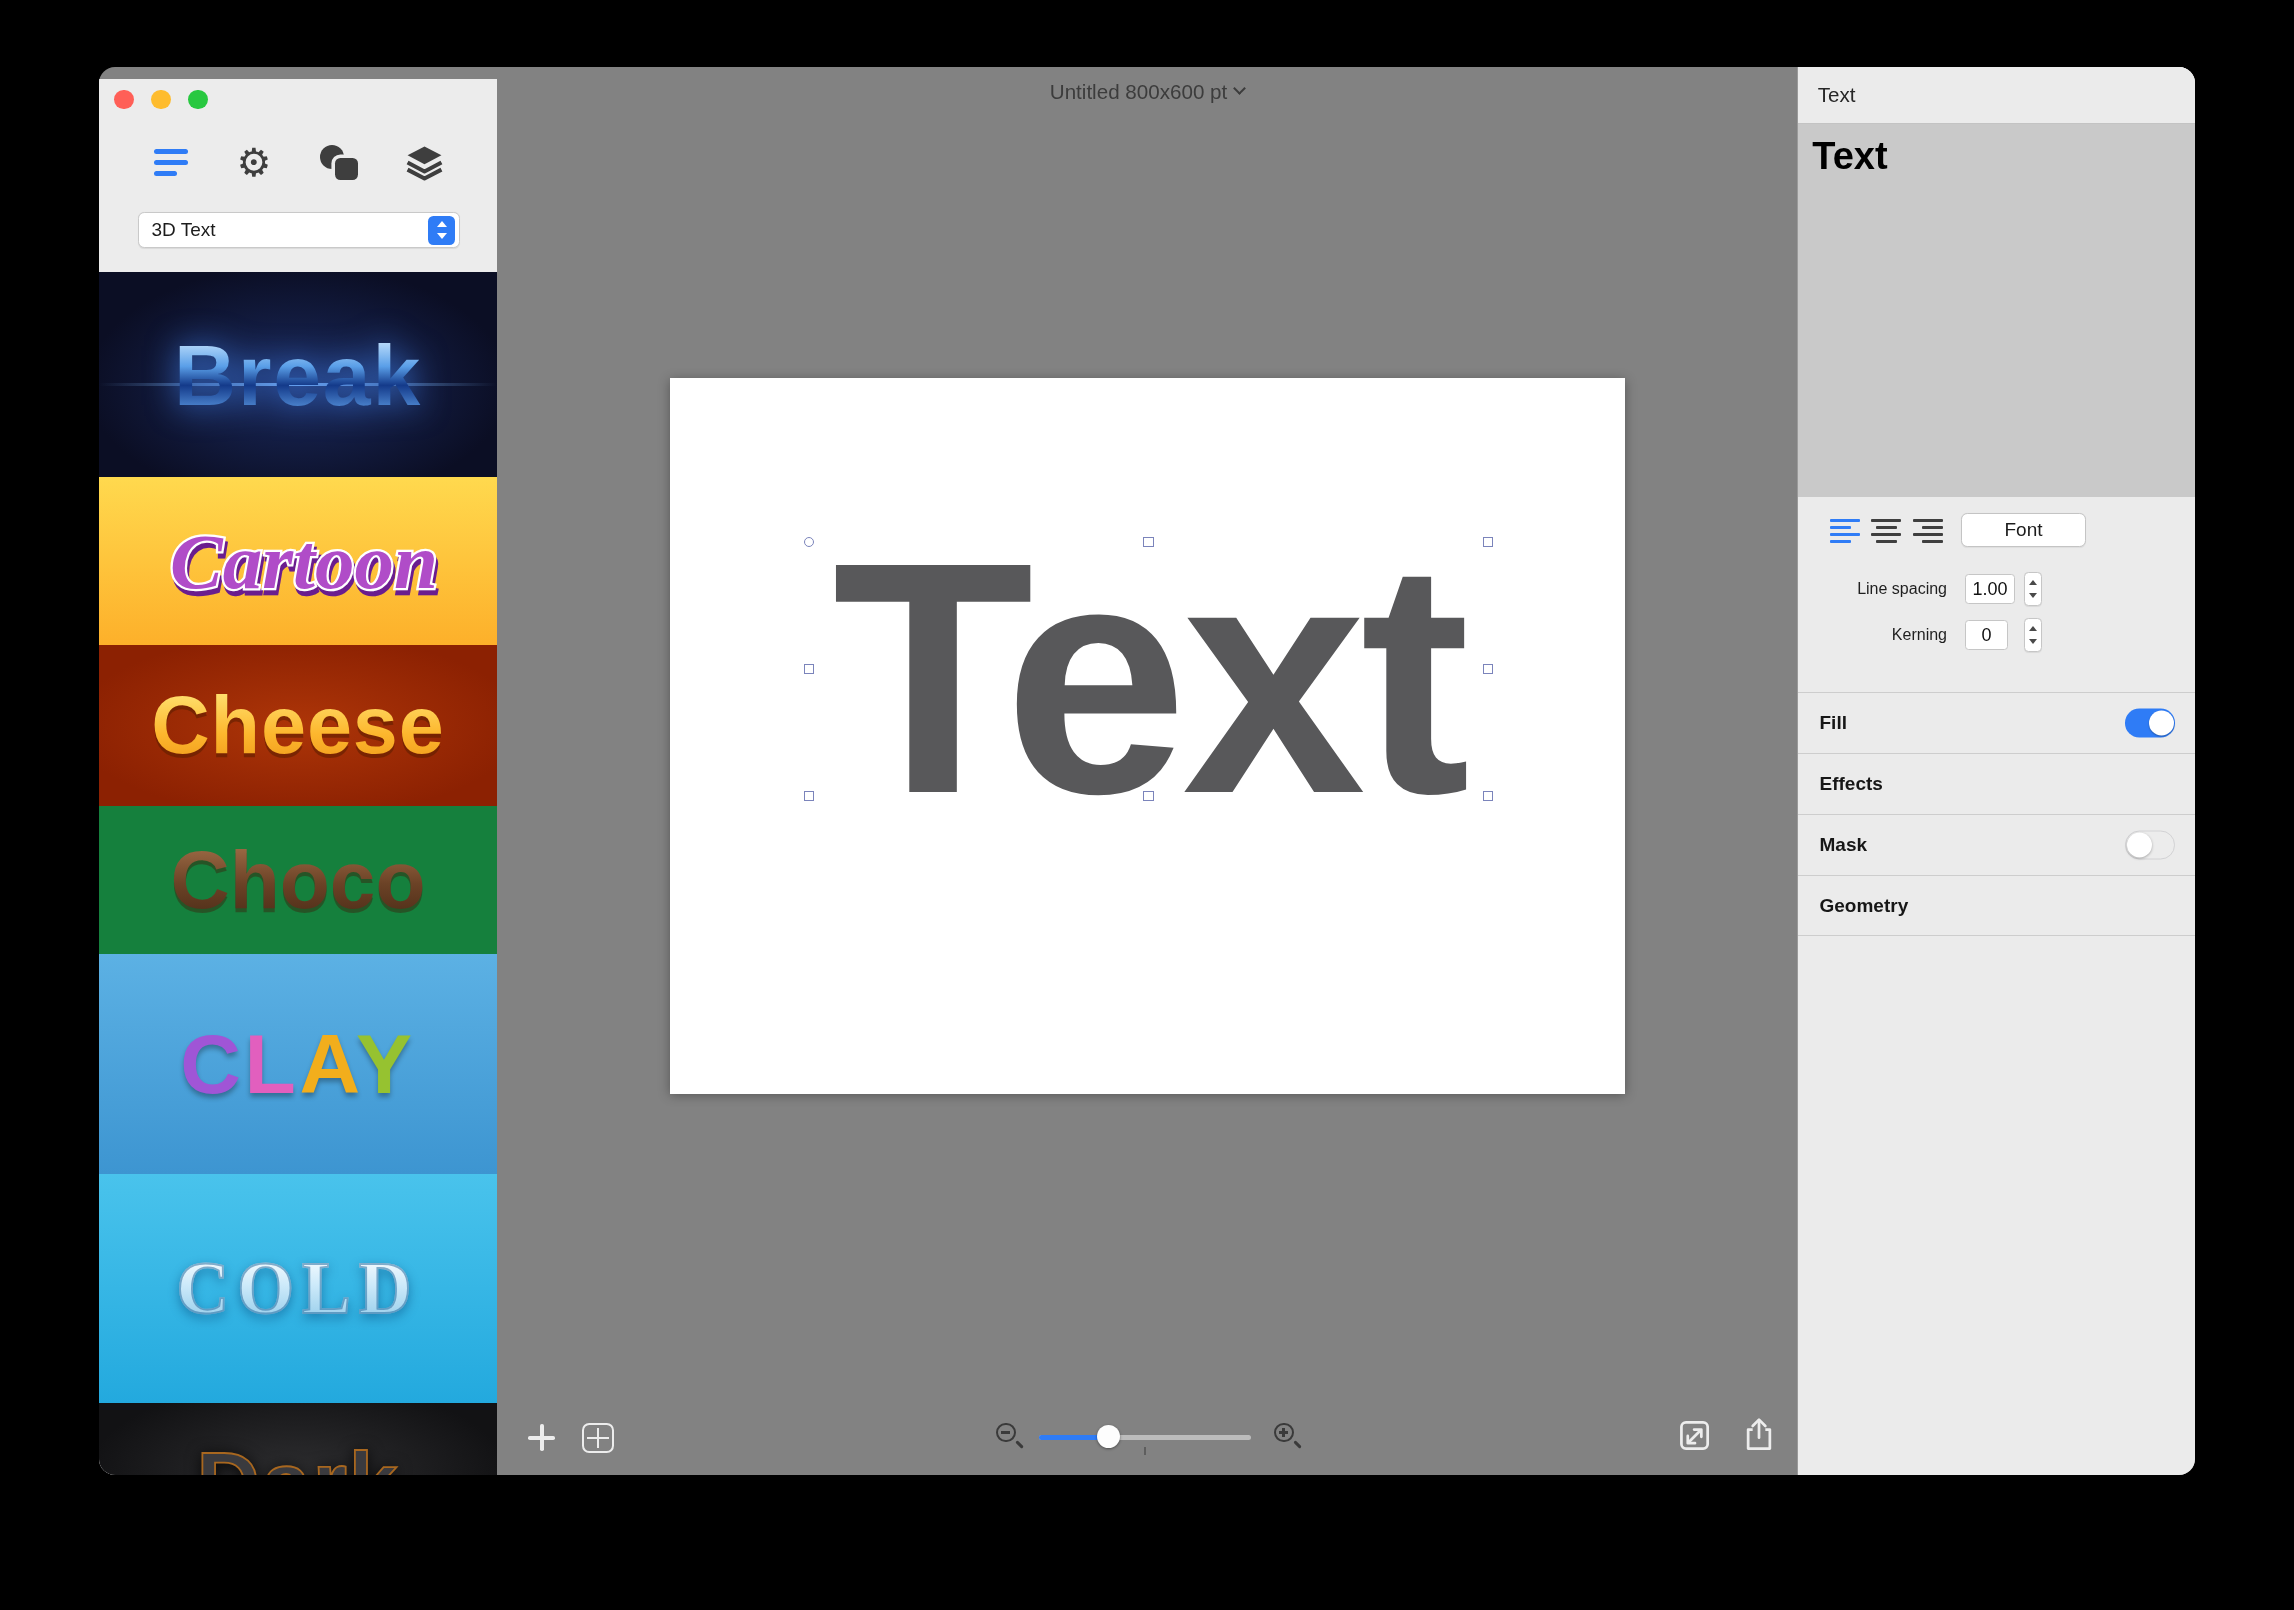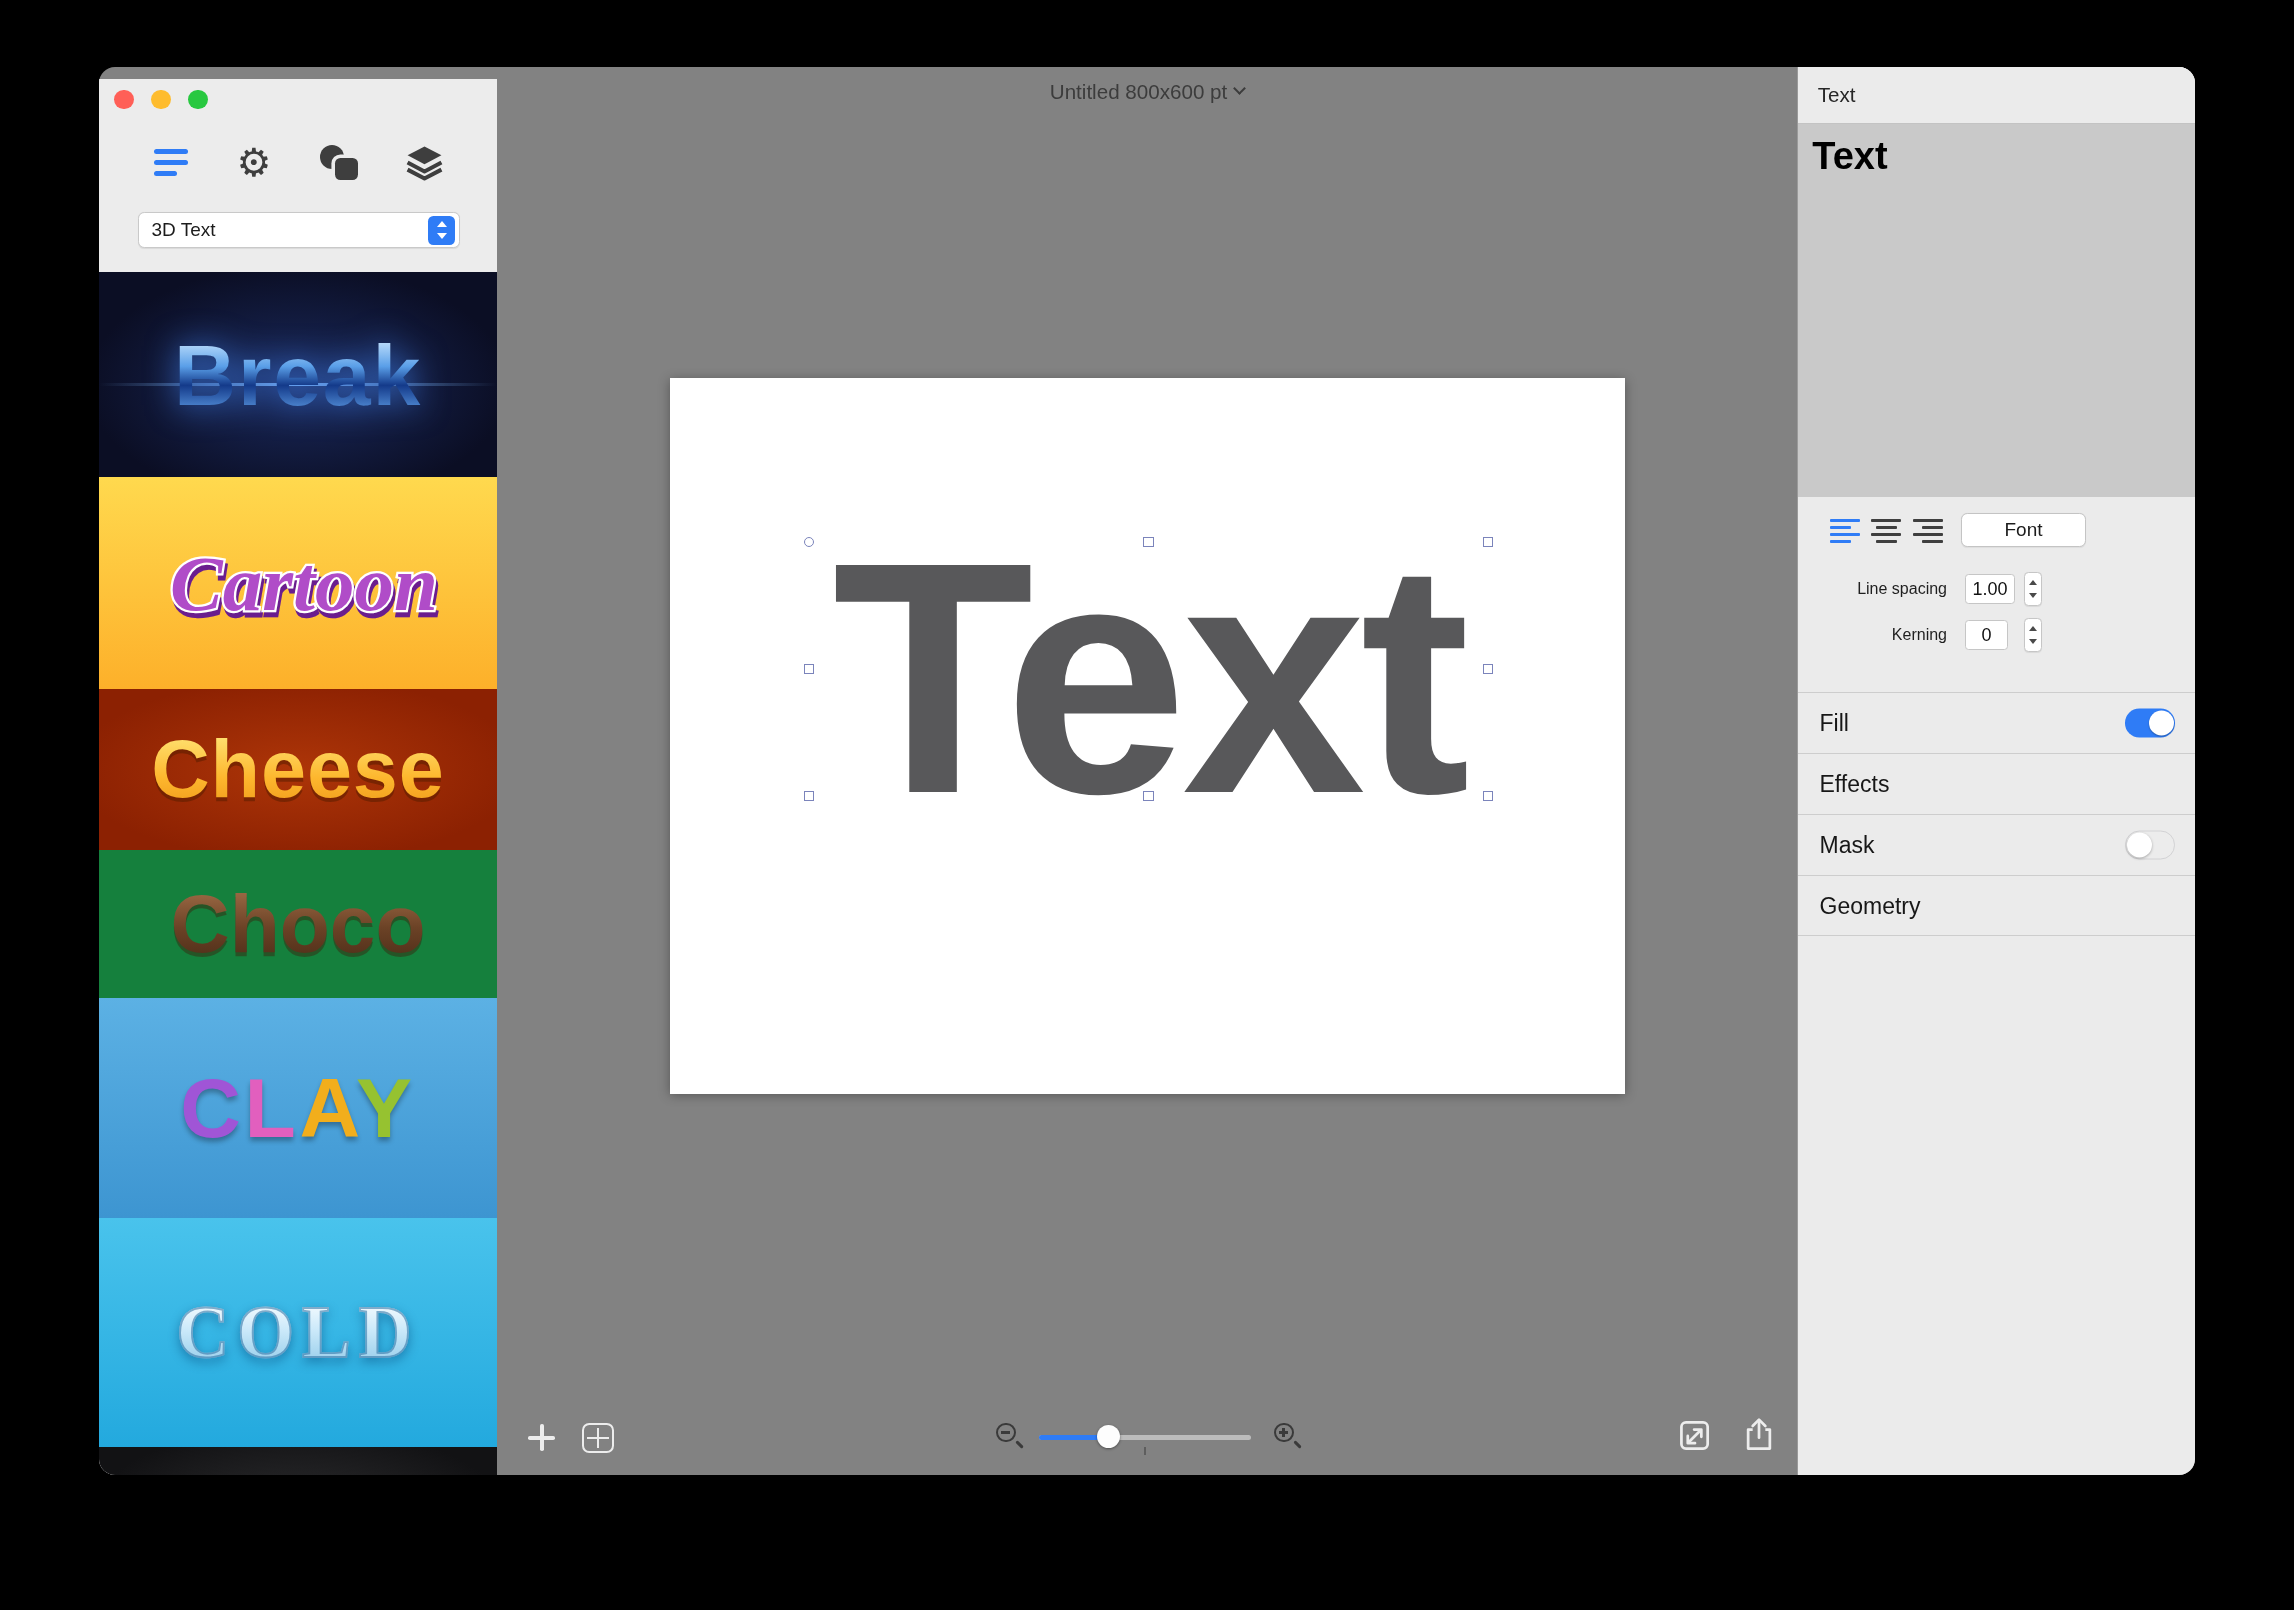--- a/index.html
+++ b/index.html
@@ -44,21 +44,21 @@
   .tpl-text{position:relative;z-index:1;line-height:1;}
 
   .tpl-break{height:205px;background:radial-gradient(ellipse at 50% 55%, #1a2a5e 0%, #0b0e24 75%);}
   .tpl-break::before{content:"";position:absolute;left:0;top:54%;width:100%;height:3.6px;
         background:linear-gradient(90deg,transparent,rgba(130,190,255,.85),transparent);}
   .tpl-break .tpl-text{font-size:86px;font-weight:bold;letter-spacing:1.8px;
         background:linear-gradient(180deg,#cfe9ff 5%,#5a9fe8 40%,#143a8a 62%,#66a8ee 100%);
         -webkit-background-clip:text;background-clip:text;color:transparent;
         filter:drop-shadow(0 0 16px rgba(70,140,255,.75));}
 
-  .tpl-cartoon{height:212px;background:linear-gradient(180deg,#ffd94e 0%,#fdb02a 100%);padding-left:12px;}
+  .tpl-cartoon{height:168px;background:linear-gradient(180deg,#ffd94e 0%,#fdb02a 100%);padding-left:12px;}
   .tpl-cartoon .tpl-text{font-family:"Liberation Serif",serif;font-style:italic;font-weight:bold;font-size:79px;
         color:#b04cc8;-webkit-text-stroke:4.5px #ffffff;paint-order:stroke fill;
         filter:drop-shadow(2.7px 5.4px 0 #6a1d8e);}
 
   .tpl-cheese{height:161px;background:radial-gradient(ellipse at 50% 50%, #ad3508 0%, #8c2102 80%);}
   .tpl-cheese .tpl-text{font-weight:bold;font-size:81px;letter-spacing:0.9px;
         background:linear-gradient(180deg,#ffe77a 0%,#fdb72e 60%,#f09a1a 100%);
         -webkit-background-clip:text;background-clip:text;color:transparent;
         filter:drop-shadow(0 4.5px 0 rgba(90,30,0,.55));}
 
@@ -151,21 +151,21 @@
   .k-value{left:167px;top:553px;width:43px;height:30px;}
   .stepper{position:absolute;width:18px;height:34px;background:#fff;border:0.9px solid #c6c6c6;border-radius:4.5px;
         box-shadow:0 0.9px 0.9px rgba(0,0,0,.08);}
   .ls-stepper{left:226px;top:505px;} .k-stepper{left:226px;top:551px;}
   .stepper .su{position:absolute;left:50%;top:7.2px;transform:translateX(-50%);width:0;height:0;
         border-left:4.5px solid transparent;border-right:4.5px solid transparent;border-bottom:5.4px solid #4a4a4a;}
   .stepper .sd{position:absolute;left:50%;bottom:7.2px;transform:translateX(-50%);width:0;height:0;
         border-left:4.5px solid transparent;border-right:4.5px solid transparent;border-top:5.4px solid #4a4a4a;}
 
   .sec{position:absolute;left:0;width:100%;height:61px;border-top:0.9px solid #cdcdcd;background:#ebebeb;}
-  .sec .lbl{position:absolute;left:21.5px;top:50%;transform:translateY(-50%);font-size:23px;font-weight:400;color:#171717;}
+  .sec .lbl{position:absolute;left:21.5px;top:50%;transform:translateY(-50%);font-size:19px;font-weight:700;color:#171717;}
   .sec-fill{top:625px;} .sec-effects{top:686px;} .sec-mask{top:747px;} .sec-geometry{top:808px;border-bottom:0.9px solid #cdcdcd;}
 
   .toggle{position:absolute;right:19.7px;top:50%;transform:translateY(-50%);width:50px;height:29px;border-radius:14.3px;}
   .toggle.on{background:#2f7cf6;}
   .toggle.on .knob{position:absolute;right:1.8px;top:1.8px;width:25px;height:25px;border-radius:50%;background:#fff;
         box-shadow:0 0.9px 1.8px rgba(0,0,0,.3);}
   .toggle.off{background:#ececec;border:0.9px solid #d2d2d4;}
   .toggle.off .knob{position:absolute;left:0.9px;top:0.9px;width:25px;height:25px;border-radius:50%;background:#fff;
         box-shadow:0 0.9px 2.7px rgba(0,0,0,.3);}
 </style>

